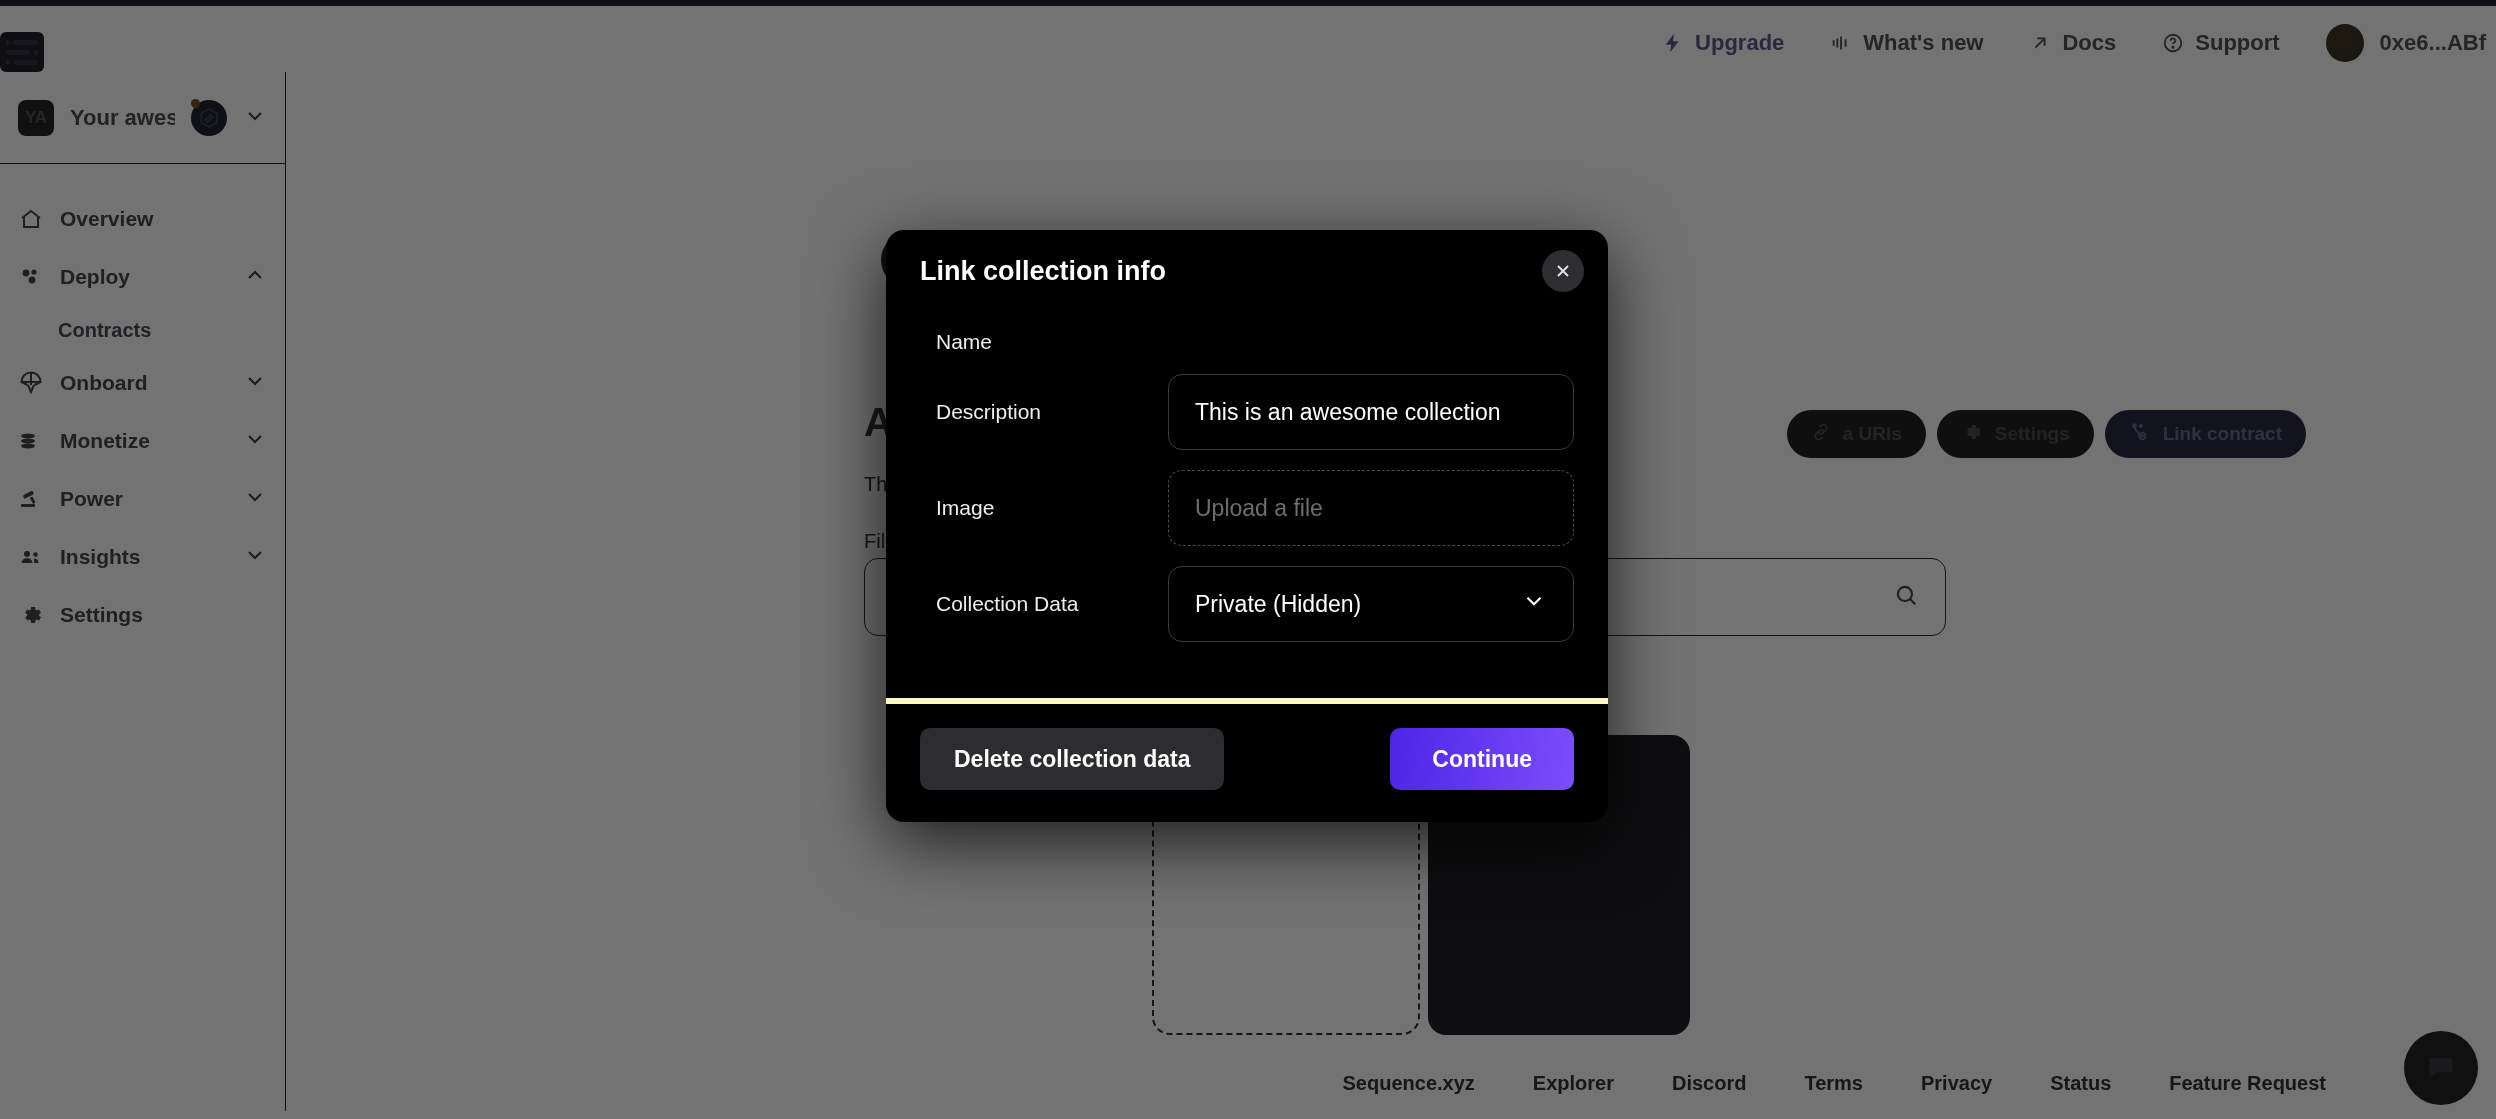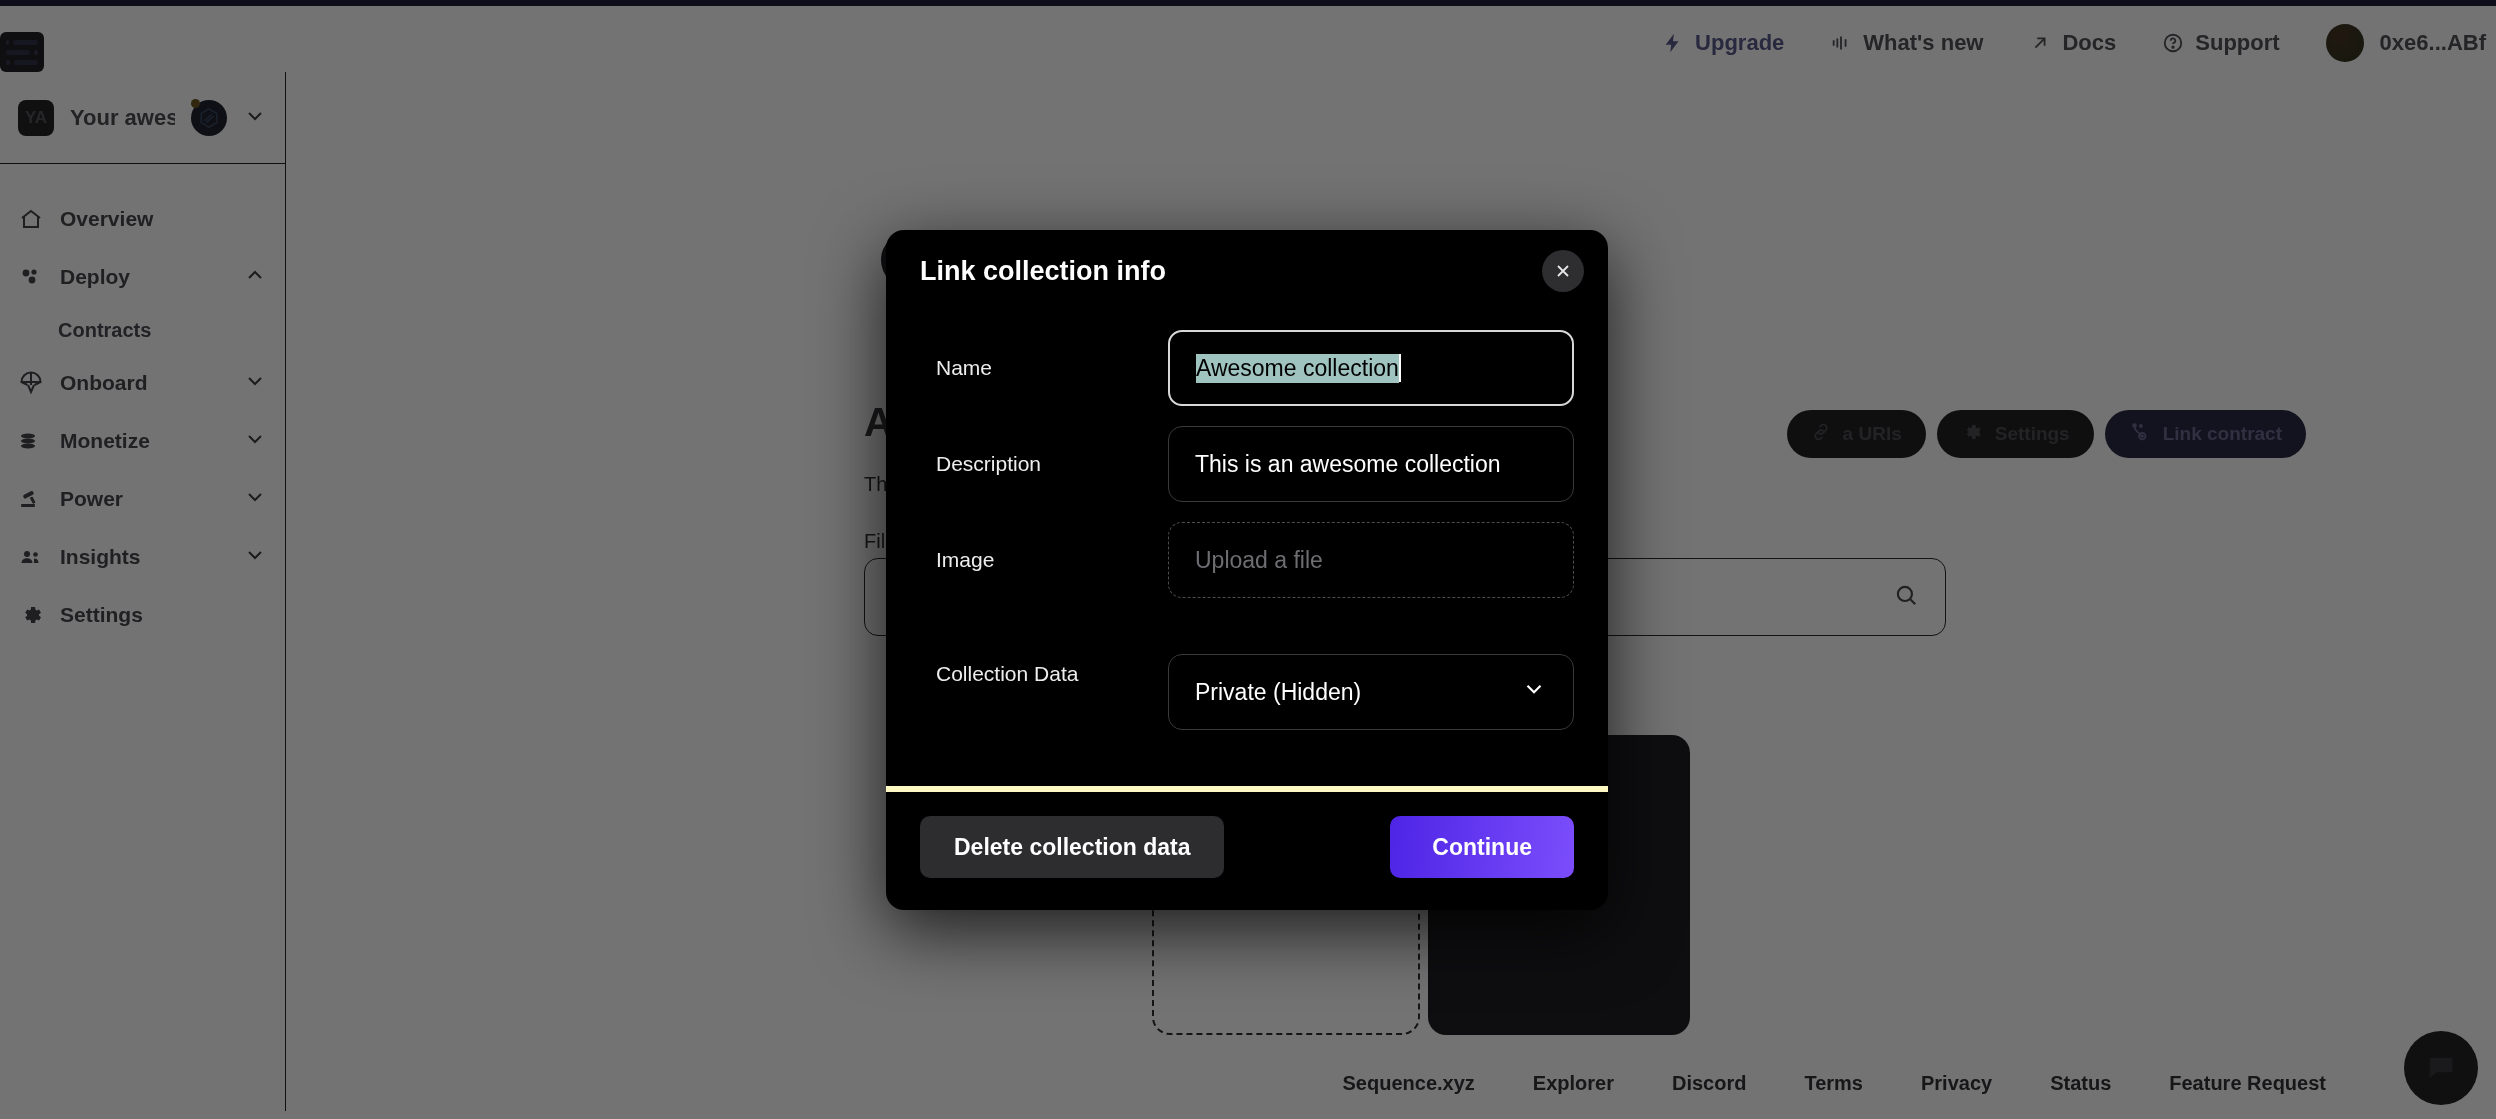--- a/index.html
+++ b/index.html
@@ -182,21 +182,21 @@
     display: flex; align-items: center; padding: 0 26px;
     font-size: 23px; color: #fff;
   }
   .control.focused { border: 2px solid #d8d8d8; }
   .control.dashed { border: 1px dashed #4d4d50; }
   .control .ph { color: #6d6d72; }
   .sel-text {
     background: #9fc4c0; color: #000; padding: 1px 0;
   }
   .caret { display:inline-block; width:2px; height:28px; background:#fff; vertical-align:middle; }
-  .control.select { justify-content: space-between; margin-top: 36px; }
+  .control.select { justify-content: space-between; }
   .modal-foot {
     border-top: 6px solid #fef9c3;
     display: flex; align-items: flex-end; justify-content: space-between;
     padding: 24px 34px 32px 34px;
   }
   .btn {
     height: 62px; border-radius: 10px; display: flex; align-items: center;
     justify-content: center; font-size: 23px; font-weight: 700; cursor: pointer;
     border: none; color: #fff;
   }
@@ -486,24 +486,20 @@
         <svg width="20" height="20" viewBox="0 0 24 24" fill="none" stroke="#e6e6e6" stroke-width="2.2">
             <path d="M6 6l12 12M18 6L6 18"></path>
           </svg>
       </div>
     </div>
 
     <div class="modal-body">
 
       <div class="field">
         <div class="field-label">Name</div>
-        <div class="control focused">
-          <span class="sel-text">Awesome collection</span>
-            <span class="caret"></span>
-        </div>
       </div>
 
       <div class="field">
         <div class="field-label">Description</div>
         <div class="control">
           <span>This is an awesome collection</span>
         </div>
       </div>
 
       <div class="field">

